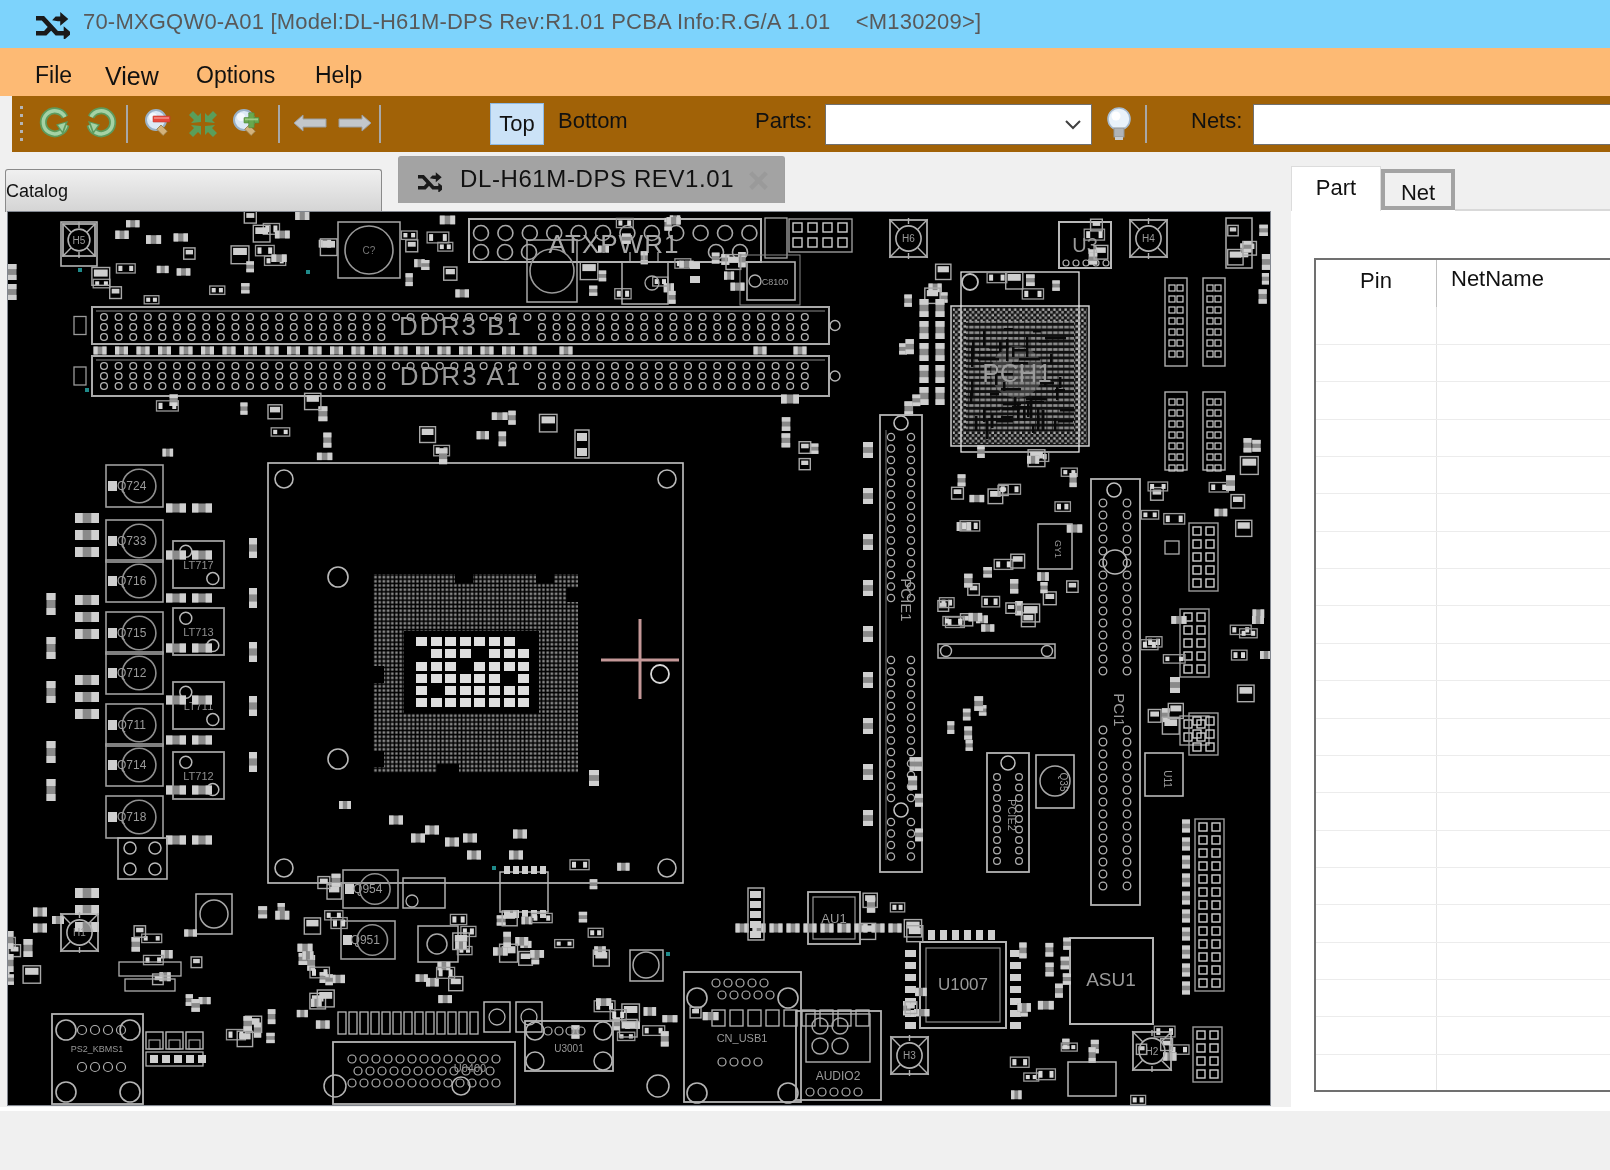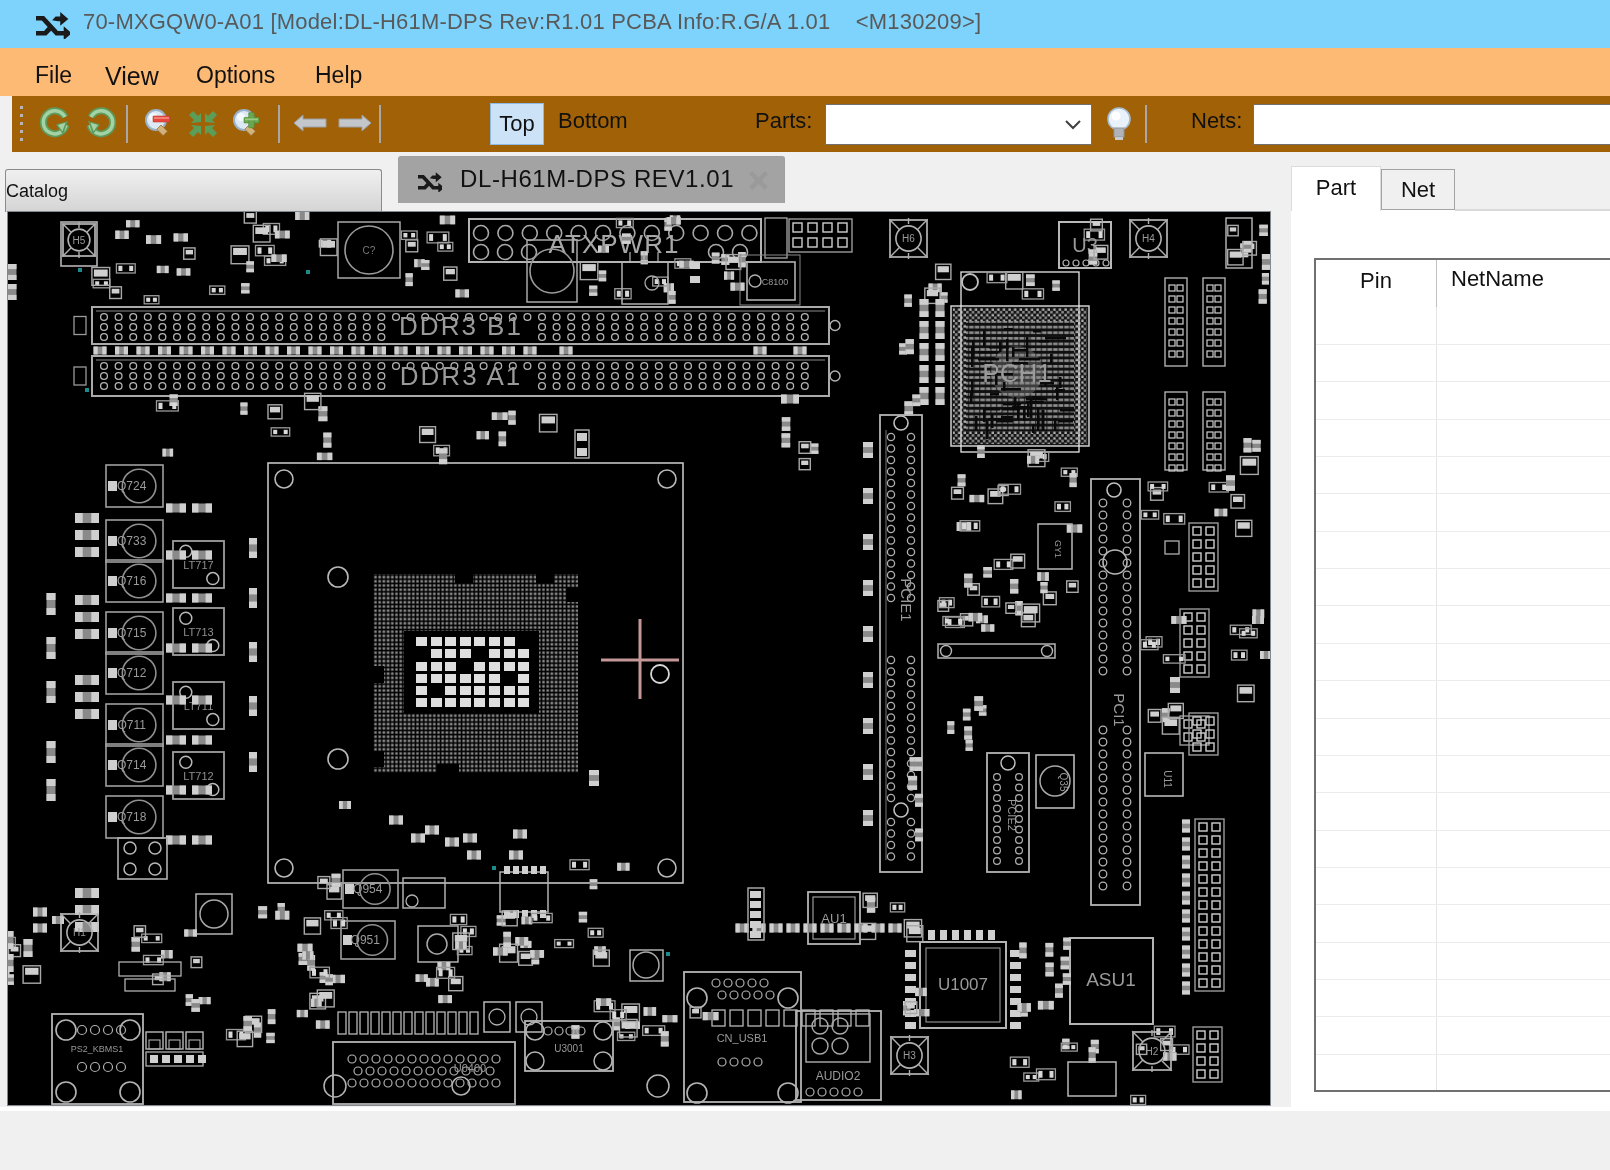--- a/index.html
+++ b/index.html
@@ -2408,21 +2408,21 @@
 <rect x="7.5" y="264.0" width="9.0" height="5.1" fill="#cfcfcf"></rect>
 <rect x="7.5" y="274.9" width="9.0" height="5.1" fill="#cfcfcf"></rect>
 <rect x="7.5" y="284.0" width="9.0" height="16.0" fill="#8a8a8a"></rect>
 <rect x="7.5" y="284.0" width="9.0" height="5.1" fill="#cfcfcf"></rect>
 <rect x="7.5" y="294.9" width="9.0" height="5.1" fill="#cfcfcf"></rect>
 </svg>
 </div>
 <div class="abs" style="left:0;top:1107px;width:1610px;height:4px;background:#ffffff"></div>
 
 <div class="abs" style="left:1291px;top:210px;width:319px;height:900px;background:#ffffff"></div>
-<div class="abs" style="left:1381px;top:169px;width:74px;height:41px;background:#f0f0f0;border:1px solid #a3a3a3;font-size:22px;color:#111;text-align:center;line-height:40px">Net</div>
+<div class="abs" style="left:1381px;top:169px;width:74px;height:41px;background:#f0f0f0;border:4px solid #a3a3a3;font-size:22px;color:#111;text-align:center;line-height:40px">Net</div>
 <div class="abs" style="left:1291px;top:166px;width:90px;height:45px;background:#ffffff;border:1px solid #dcdcdc;border-bottom:none;font-size:22px;color:#111;text-align:center;line-height:42px">Part</div>
 <div class="abs" style="left:1455px;top:209px;width:155px;height:2px;background:#d9d9d9"></div>
 
 <div class="abs" style="left:1314px;top:258px;width:296px;height:834px;border:2px solid #707070;border-right:none;background:#fff"></div>
 <div class="abs" style="left:1436px;top:260px;width:1px;height:47px;background:#c0c0c0"></div>
 <div class="abs" style="left:1436px;top:307px;width:1px;height:783px;background:#e4e4e4"></div>
 <div class="abs" style="left:1316px;top:268px;width:120px;height:30px;font-size:22px;color:#111;text-align:center">Pin</div>
 <div class="abs" style="left:1451px;top:266px;font-size:22px;color:#111">NetName</div>
 <div style="position:absolute;left:1316px;top:344px;width:294px;height:1px;background:#ececec"></div>
 <div style="position:absolute;left:1316px;top:381px;width:294px;height:1px;background:#ececec"></div>

